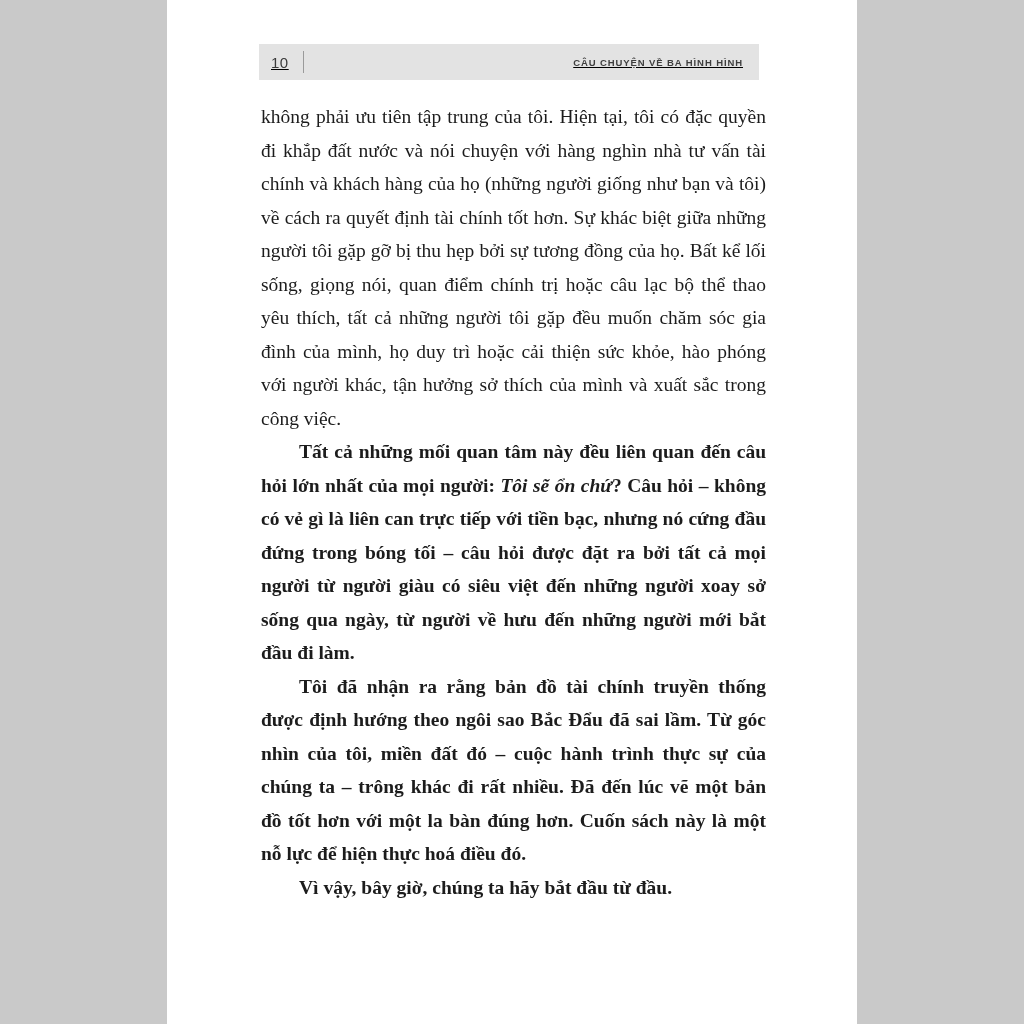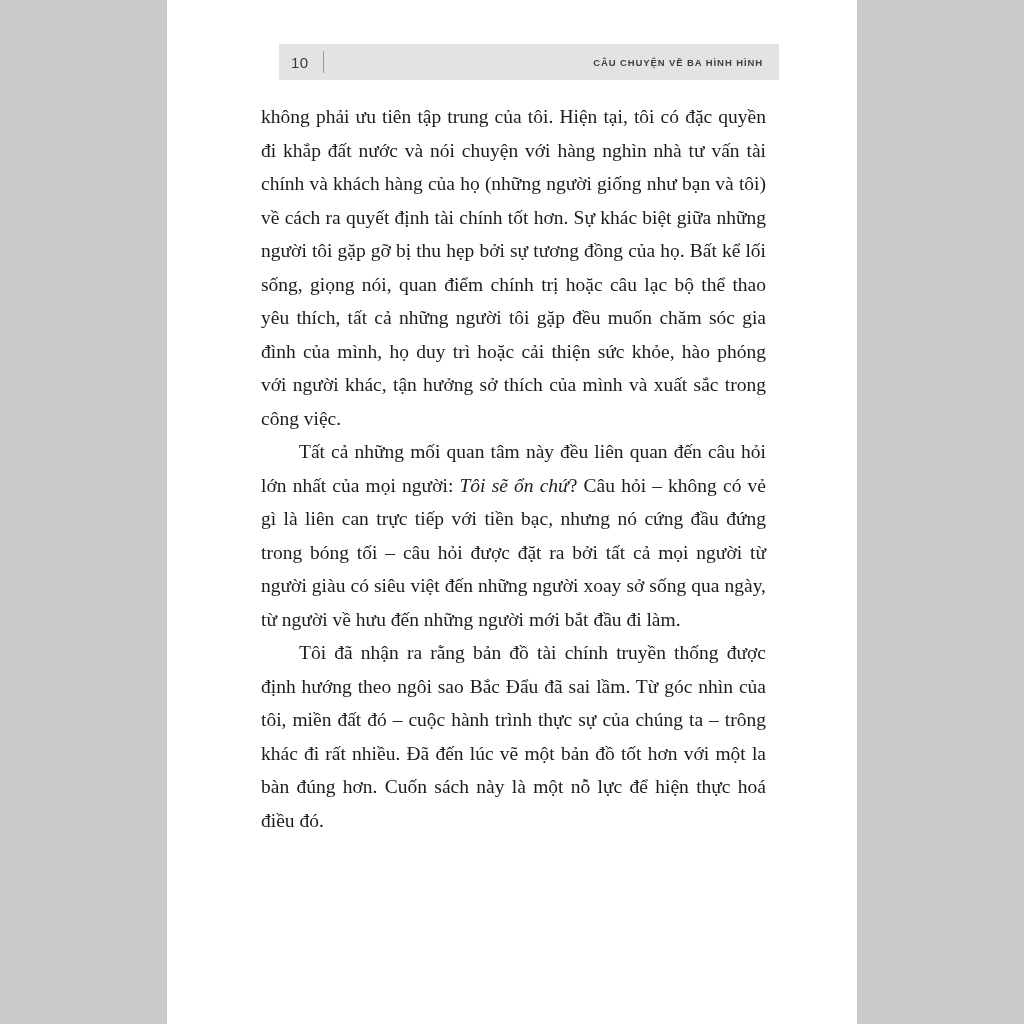--- a/index.html
+++ b/index.html
@@ -25,26 +25,27 @@
     position: relative;
     width: 690px;
     height: 1024px;
     background: #ffffff;
     box-sizing: border-box;
     padding: 0;
   }
   .header-band {
     position: absolute;
     top: 44px;
-    left: 112px;
+    left: 92px;
     width: 500px;
     height: 36px;
     background: #e3e3e3;
     display: flex;
     align-items: center;
+    text-decoration: underline;
   }
   .header-pagenum {
     font-family: "Liberation Sans", sans-serif;
     font-size: 15px;
     color: #3a3a3a;
     margin-left: 12px;
     letter-spacing: 0.5px;
   }
   .header-divider {
     width: 1px;
@@ -71,20 +72,21 @@
     font-size: 19.5px;
     line-height: 33.5px;
     text-align: justify;
     text-justify: inter-word;
   }
   .para {
     margin: 0 0 0 0;
   }
   .para.indent {
     text-indent: 38px;
+    font-weight: bold;
   }
   .para + .para {
     margin-top: 0;
   }
   em {
     font-style: italic;
   }
 </style>
 </head>
 <body>
@@ -95,16 +97,17 @@
     <div class="header-band">
       <span class="header-pagenum">10</span>
       <span class="header-divider"></span>
       <span class="header-title">CÂU CHUYỆN VỀ BA HÌNH HÌNH</span>
     </div>
 
     <div class="body-text">
       <p class="para">không phải ưu tiên tập trung của tôi. Hiện tại, tôi có đặc quyền đi khắp đất nước và nói chuyện với hàng nghìn nhà tư vấn tài chính và khách hàng của họ (những người giống như bạn và tôi) về cách ra quyết định tài chính tốt hơn. Sự khác biệt giữa những người tôi gặp gỡ bị thu hẹp bởi sự tương đồng của họ. Bất kể lối sống, giọng nói, quan điểm chính trị hoặc câu lạc bộ thể thao yêu thích, tất cả những người tôi gặp đều muốn chăm sóc gia đình của mình, họ duy trì hoặc cải thiện sức khỏe, hào phóng với người khác, tận hưởng sở thích của mình và xuất sắc trong công việc.</p>
       <p class="para indent"><span>Tất cả những mối quan tâm này đều liên quan đến câu hỏi lớn nhất của mọi người: </span><em>Tôi sẽ ổn chứ</em><span>? Câu hỏi – không có vẻ gì là liên can trực tiếp với tiền bạc, nhưng nó cứng đầu đứng trong bóng tối – câu hỏi được đặt ra bởi tất cả mọi người từ người giàu có siêu việt đến những người xoay sở sống qua ngày, từ người về hưu đến những người mới bắt đầu đi làm.</span></p>
       <p class="para indent">Tôi đã nhận ra rằng bản đồ tài chính truyền thống được định hướng theo ngôi sao Bắc Đẩu đã sai lầm. Từ góc nhìn của tôi, miền đất đó – cuộc hành trình thực sự của chúng ta – trông khác đi rất nhiều. Đã đến lúc vẽ một bản đồ tốt hơn với một la bàn đúng hơn. Cuốn sách này là một nỗ lực để hiện thực hoá điều đó.</p>
+      <p class="para indent">Vì vậy, bây giờ, chúng ta hãy bắt đầu từ đầu.</p>
     </div>
 
   </div>
 </div>
 
 </body></html>

